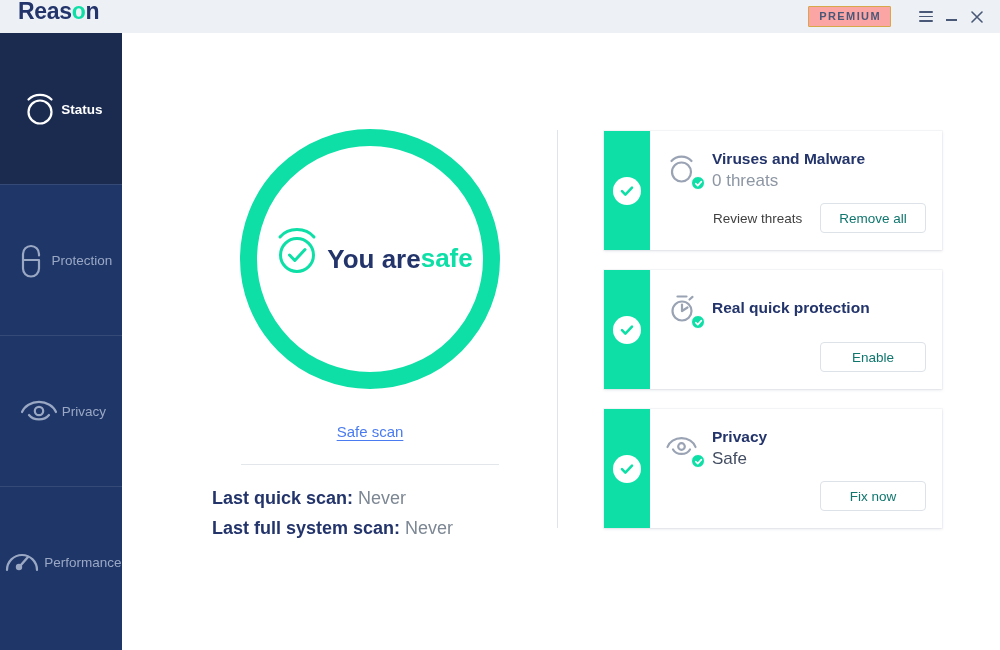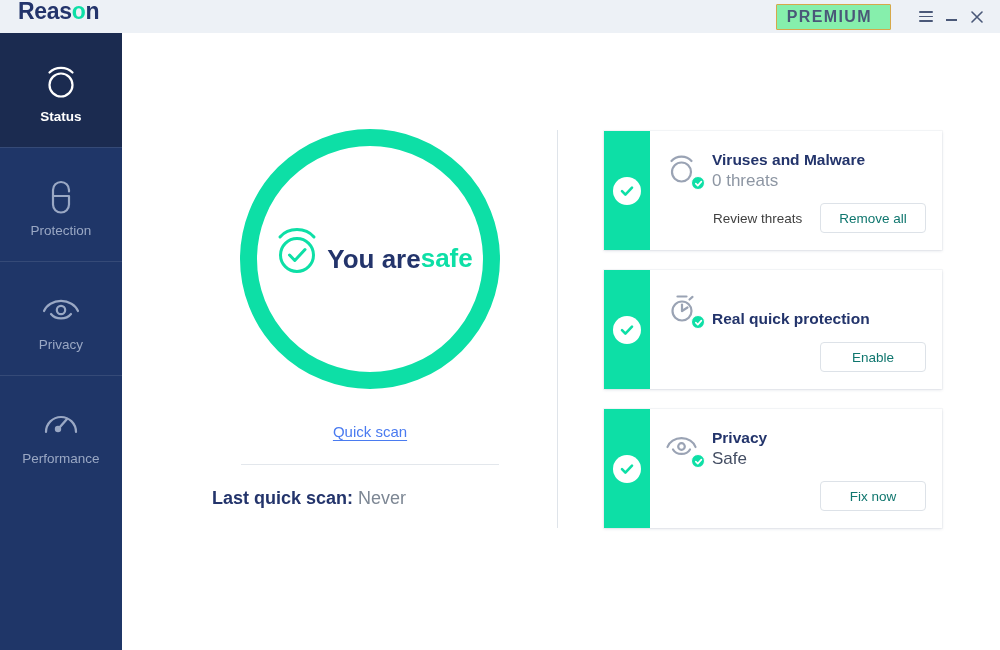--- a/index.html
+++ b/index.html
@@ -28,44 +28,44 @@
     position: absolute; left: 1px; top: -7px; width: 13px; height: 7px;
     border-top: 2.2px solid #0ddfa6;
     border-radius: 50% 50% 0 0 / 100% 100% 0 0;
   }
   .tb-right {
     position: absolute; right: 0; top: 0; height: 33px;
     display: flex; align-items: center; gap: 0;
   }
   .premium-badge {
     border: 1px solid #d6a84a; color: #4a5878;
-    font-size: 16px; font-weight: 700; letter-spacing: 1.4px;
-    padding: 4px 18px 4px 10px; line-height: 1;
-    background: #86efac; border-radius: 1px;
+    font-size: 11px; font-weight: 700; letter-spacing: 1.4px;
+    padding: 4px 9px 4px 10px; line-height: 1;
+    background: #fca5a5; border-radius: 1px;
   }
   .win-btn {
     width: 22px; height: 33px; display: flex;
     align-items: center; justify-content: center;
     color: #4a5878;
   }
   .win-btn.menu { margin-left: 24px; }
   .win-btn.min { margin-left: 3px; }
   .win-btn.close { margin-left: 4px; margin-right: 12px; }
   .ham { width: 14px; height: 11px; display:flex; flex-direction:column; justify-content:space-between; }
   .ham i { display:block; height: 1.6px; background: #4a5878; border-radius: 1px; }
   .min-glyph { width: 11px; height: 2px; background: #4a5878; margin-top: 7px; }
 
   
   .sidebar {
     position: absolute; left: 0; top: 33px; width: 122px; height: 617px;
     background: #1f3668;
   }
   .nav-item {
-    position: relative; height: 114px; width: 122px;
-    display: flex; flex-direction: column;
+    position: relative; height: 151px; width: 122px;
+    display: flex; flex-direction: row;
     align-items: center; justify-content: center;
     color: #9aa8c4; cursor: pointer;
   }
   .nav-item + .nav-item::before {
     content: ""; position: absolute; left: 0; top: 0; width: 122px; height: 1px;
     background: rgba(255,255,255,0.10);
   }
   .nav-item.active { background: #1b2b50; color: #ffffff; }
   .nav-item .ico { height: 50px; display: flex; align-items: center; justify-content: center; }
   .nav-item .lbl { font-size: 13.5px; margin-top: 2px; }
@@ -107,21 +107,21 @@
   .card:last-child { margin-bottom: 0; }
   .card .stripe {
     width: 46px; flex: 0 0 46px; background: #0ddfa6;
     display: flex; align-items: center; justify-content: center;
   }
   .check-circle {
     width: 28px; height: 28px; border-radius: 50%; background: #fff;
     display: flex; align-items: center; justify-content: center;
   }
   .card .body { flex: 1; position: relative; padding: 18px 16px 0 15px; }
-  .card .head { display: flex; align-items: flex-end; }
+  .card .head { display: flex; align-items: center; }
   .card .cico { width: 42px; flex: 0 0 42px; position: relative; padding-top: 2px; }
   .badge {
     position: absolute; right: 2px; bottom: 1px;
     width: 14px; height: 14px; border-radius: 50%; background: #0ddfa6;
     display: flex; align-items: center; justify-content: center;
     border: 1.5px solid #fff;
   }
   .card .txt { padding-left: 5px; }
   .card .title { font-size: 15.5px; font-weight: 700; color: #23346b; line-height: 1.25; }
   .card .sub { font-size: 17px; color: #444e63; margin-top: 2px; }
@@ -223,26 +223,30 @@
           <svg width="60" height="58" viewBox="0 0 60 58">
             <circle cx="30" cy="34" r="16.5" fill="none" stroke="#0ddfa6" stroke-width="3"></circle>
             <path d="M13 16 A 21 18 0 0 1 47 16" fill="none" stroke="#0ddfa6" stroke-width="3" stroke-linecap="round"></path>
             <path d="M22.5 34 L27.8 39.5 L38 28.5" fill="none" stroke="#0ddfa6" stroke-width="3" stroke-linecap="round" stroke-linejoin="round"></path>
           </svg>
         </span>
         <div class="t1">You are</div>
         <div class="t2">safe</div>
       </div>
 
-      <a class="quick-scan">Quick scan</a>
+      <a class="quick-scan">Safe scan</a>
       <div class="hr"></div>
 
       <div class="scan-lines">
         <div class="scan-line">
           <b>Last quick scan:</b>
+          <span>Never</span>
+        </div>
+        <div class="scan-line">
+          <b>Last full system scan:</b>
           <span>Never</span>
         </div>
       </div>
     </div>
 
     <div class="vdivider"></div>
 
     <div class="cards">
 
       <div class="card">

